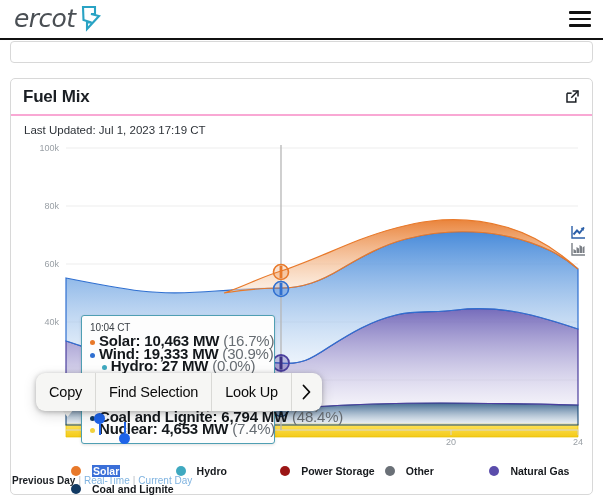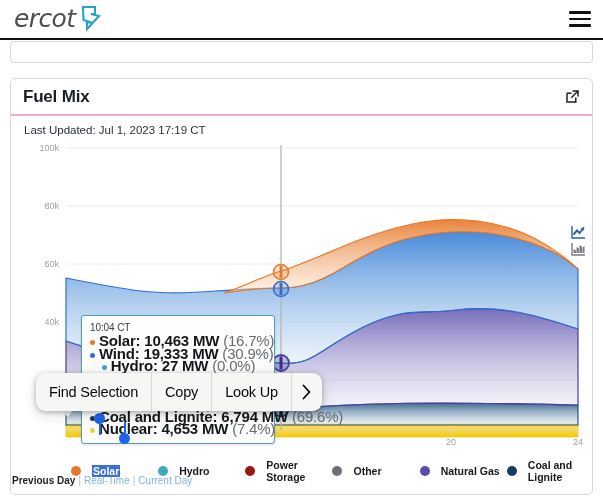--- a/index.html
+++ b/index.html
@@ -87,21 +87,21 @@
   .tt-dot {
     display: inline-block; width: 5px; height: 5px; border-radius: 50%;
     margin-right: 4px; vertical-align: 1px;
   }
   .tt-label { color: #14181c; font-weight: 700; }
 
   
   .legend {
     position: absolute; left: 0; top: 382px; width: 583px; height: 36px;
     display: grid;
-    grid-template-columns: repeat(6, 1fr);
+    grid-template-columns: repeat(5, 1fr);
     grid-auto-rows: 18px;
     padding-left: 60px; padding-top: 1px;
     z-index: 3;
   }
   .lg-item { display: flex; align-items: center; font-size: 10.5px; color: #16191d; font-weight: 700; }
   .lg-dot { width: 10px; height: 10px; border-radius: 50%; margin-right: 11px; flex: none; }
   .lg-sel { background: #3a6fd8; color: #fff; padding: 0 1px; }
 
   
   .sel-handle { position: absolute; z-index: 11; }
@@ -299,21 +299,21 @@
         <div class="tt-row">
           <span class="tt-dot" style="background:#9b1515"></span><span class="tt-label">Power Storage:</span> <span class="tt-label">75 MW</span> <span>(0.1%)</span>
         </div>
         <div class="tt-row">
           <span class="tt-dot" style="background:#6a7077"></span><span class="tt-label">Other:</span> <span class="tt-label">50 MW</span> <span>(0.1%)</span>
         </div>
         <div class="tt-row">
           <span class="tt-dot" style="background:#4b3f9e"></span><span class="tt-label">Natural Gas:</span> <span class="tt-label">21,233 MW</span> <span>(33.9%)</span>
         </div>
         <div class="tt-row">
-          <span class="tt-dot" style="background:#123a63"></span><span class="tt-label">Coal and Lignite:</span> <span class="tt-label">6,794 MW</span> <span>(69.6%)</span>
+          <span class="tt-dot" style="background:#123a63"></span><span class="tt-label">Coal and Lignite:</span> <span class="tt-label">6,794 MW</span> <span>(48.4%)</span>
         </div>
         <div class="tt-row">
           <span class="tt-dot" style="background:#f0d13c"></span><span class="tt-label">Nuclear:</span> <span class="tt-label">4,653 MW</span> <span>(7.4%)</span>
         </div>
       </div>
     </div>
 
     <div class="legend">
       <div class="lg-item">
         <span class="lg-dot" style="background:#e8792a"></span>
@@ -348,22 +348,22 @@
   </div>
   <div class="sel-handle" style="left:119px; top:422px;">
     <div class="stem"></div>
     <div class="knob"></div>
   </div>
 
   <svg class="ctx-tail" viewBox="0 0 13 8">
     <path d="M0,0 L13,0 L6.5,8 Z" fill="#f6f6f4"></path>
   </svg>
   <div class="ctx-menu">
+    <div class="ctx-item">Copy</div>
     <div class="ctx-item">Find Selection</div>
-    <div class="ctx-item">Copy</div>
     <div class="ctx-item">Look Up</div>
     <div class="ctx-item last">
       <svg width="9" height="16" viewBox="0 0 9 16">
         <path d="M1.5 1.5 L7.5 8 L1.5 14.5" fill="none" stroke="#0a0a0a" stroke-width="1.8" stroke-linecap="round" stroke-linejoin="round"></path>
       </svg>
     </div>
   </div>
 
   <div class="footer">
     <span>Previous Day</span><span class="sep">|</span><a href="#">Real-Time</a><span class="sep">|</span><a href="#">Current Day</a>

